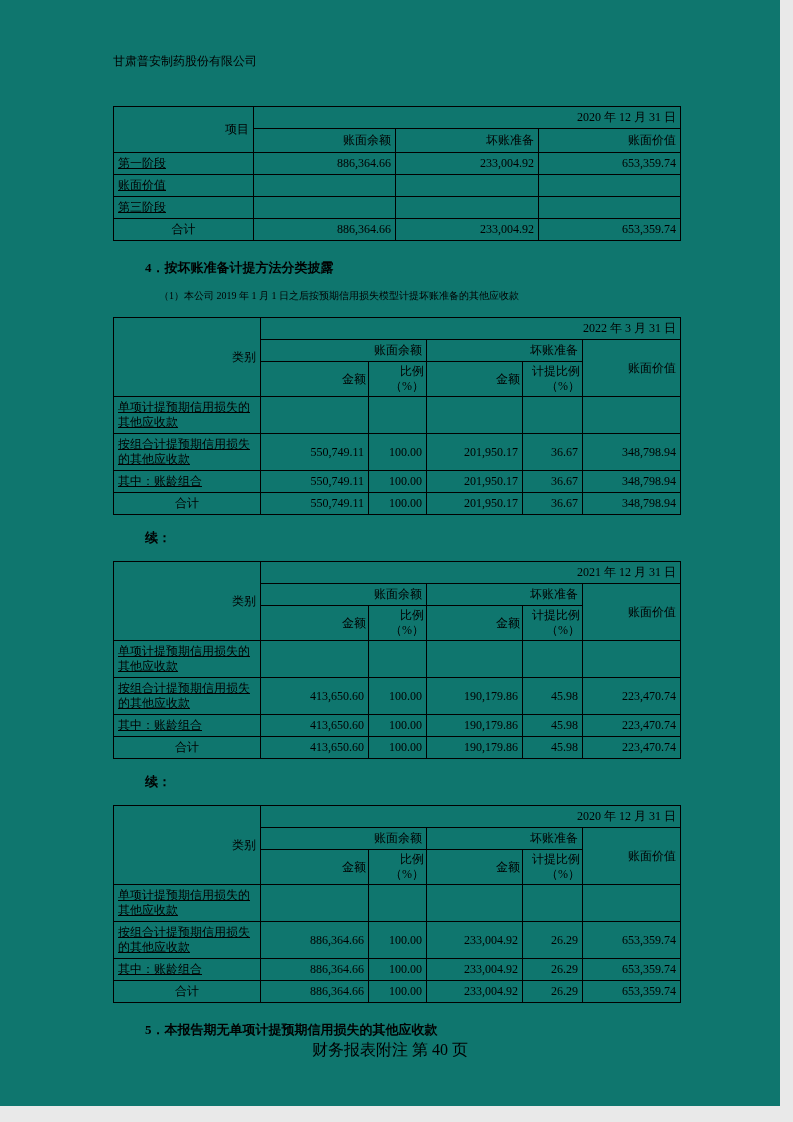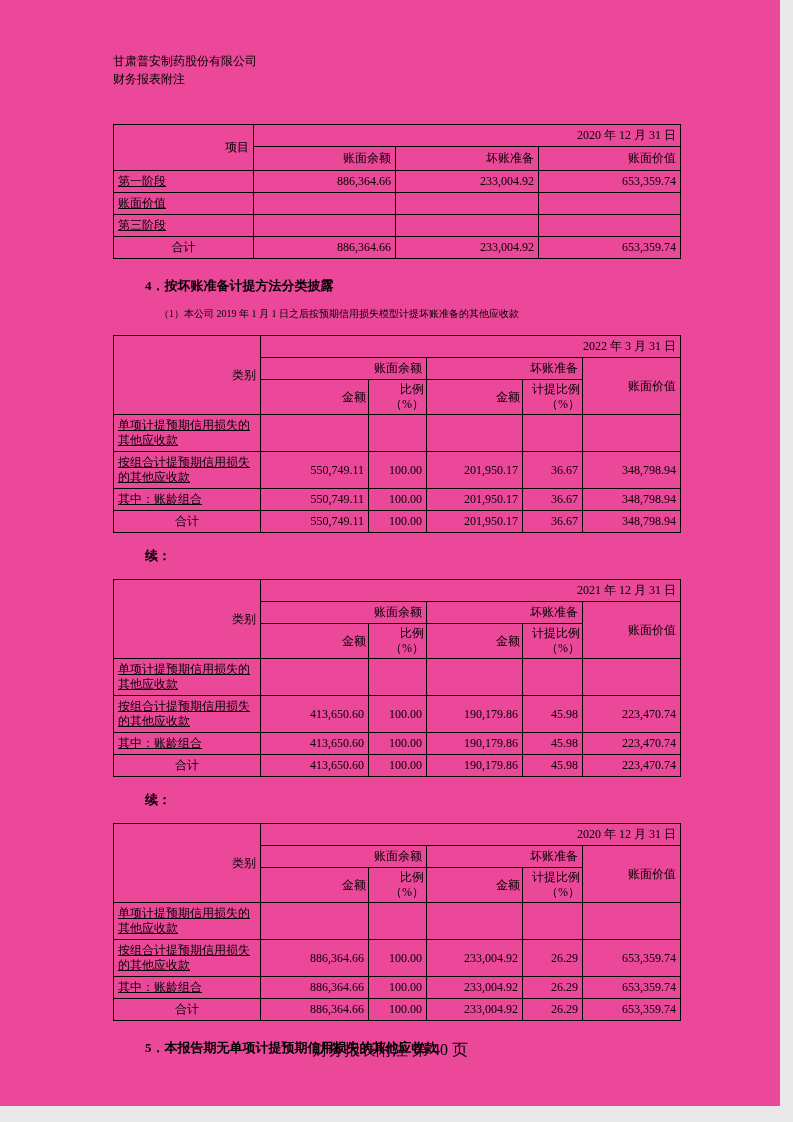--- a/index.html
+++ b/index.html
@@ -5,21 +5,21 @@
   * { margin:0; padding:0; box-sizing:border-box; }
   html,body { width:793px; }
   body {
     background:#e9e9e9;
     font-family:"Liberation Serif","DejaVu Serif",serif;
     color:#000;
     -webkit-font-smoothing:antialiased;
   }
   .page {
     width:780px; height:1106px;
-    background:#ec4899;
+    background:#0f766e;
     position:relative;
     overflow:hidden;
   }
   .content { padding:52px 0 0 113px; width:680px; }
 
   .doc-header { font-size:12px; line-height:18px; }
 
   table.fin-table {
     border-collapse:collapse;
     width:567px;
@@ -71,21 +71,20 @@
   }
 </style>
 </head>
 <body>
 
 <div class="page">
   <div class="content">
 
     <div class="doc-header">
       <div>甘肃普安制药股份有限公司</div>
-      <div>财务报表附注</div>
     </div>
 
     <table class="fin-table" id="stage-table">
         <colgroup>
           <col style="width:140px">
           <col style="width:142px">
           <col style="width:143px">
           <col style="width:142px">
         </colgroup>
         <tbody>

